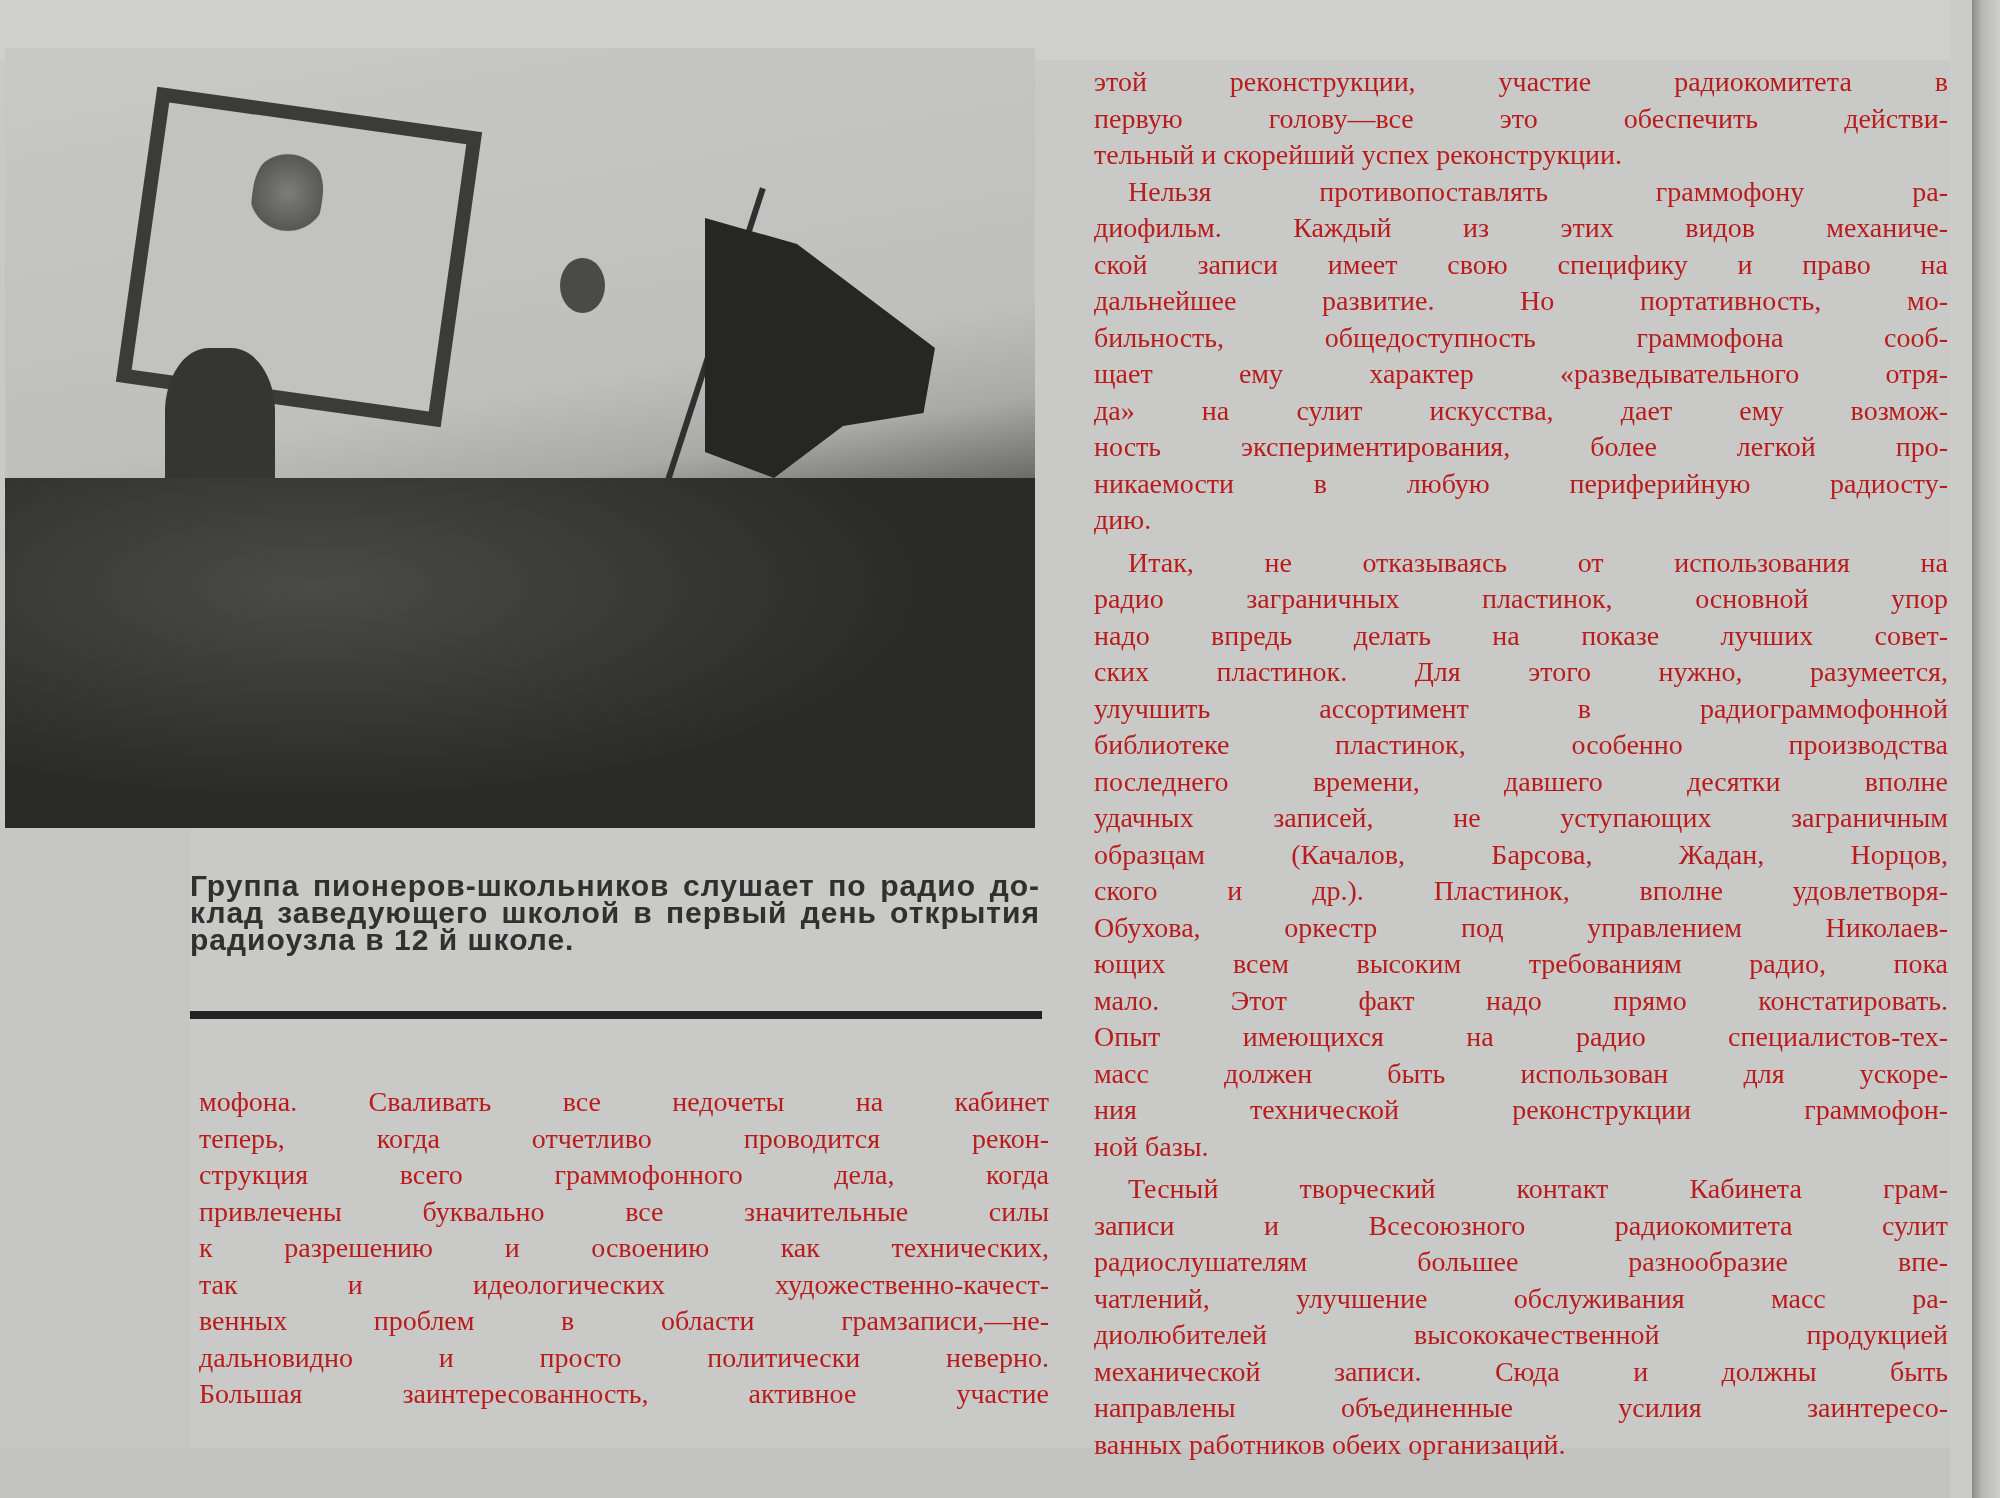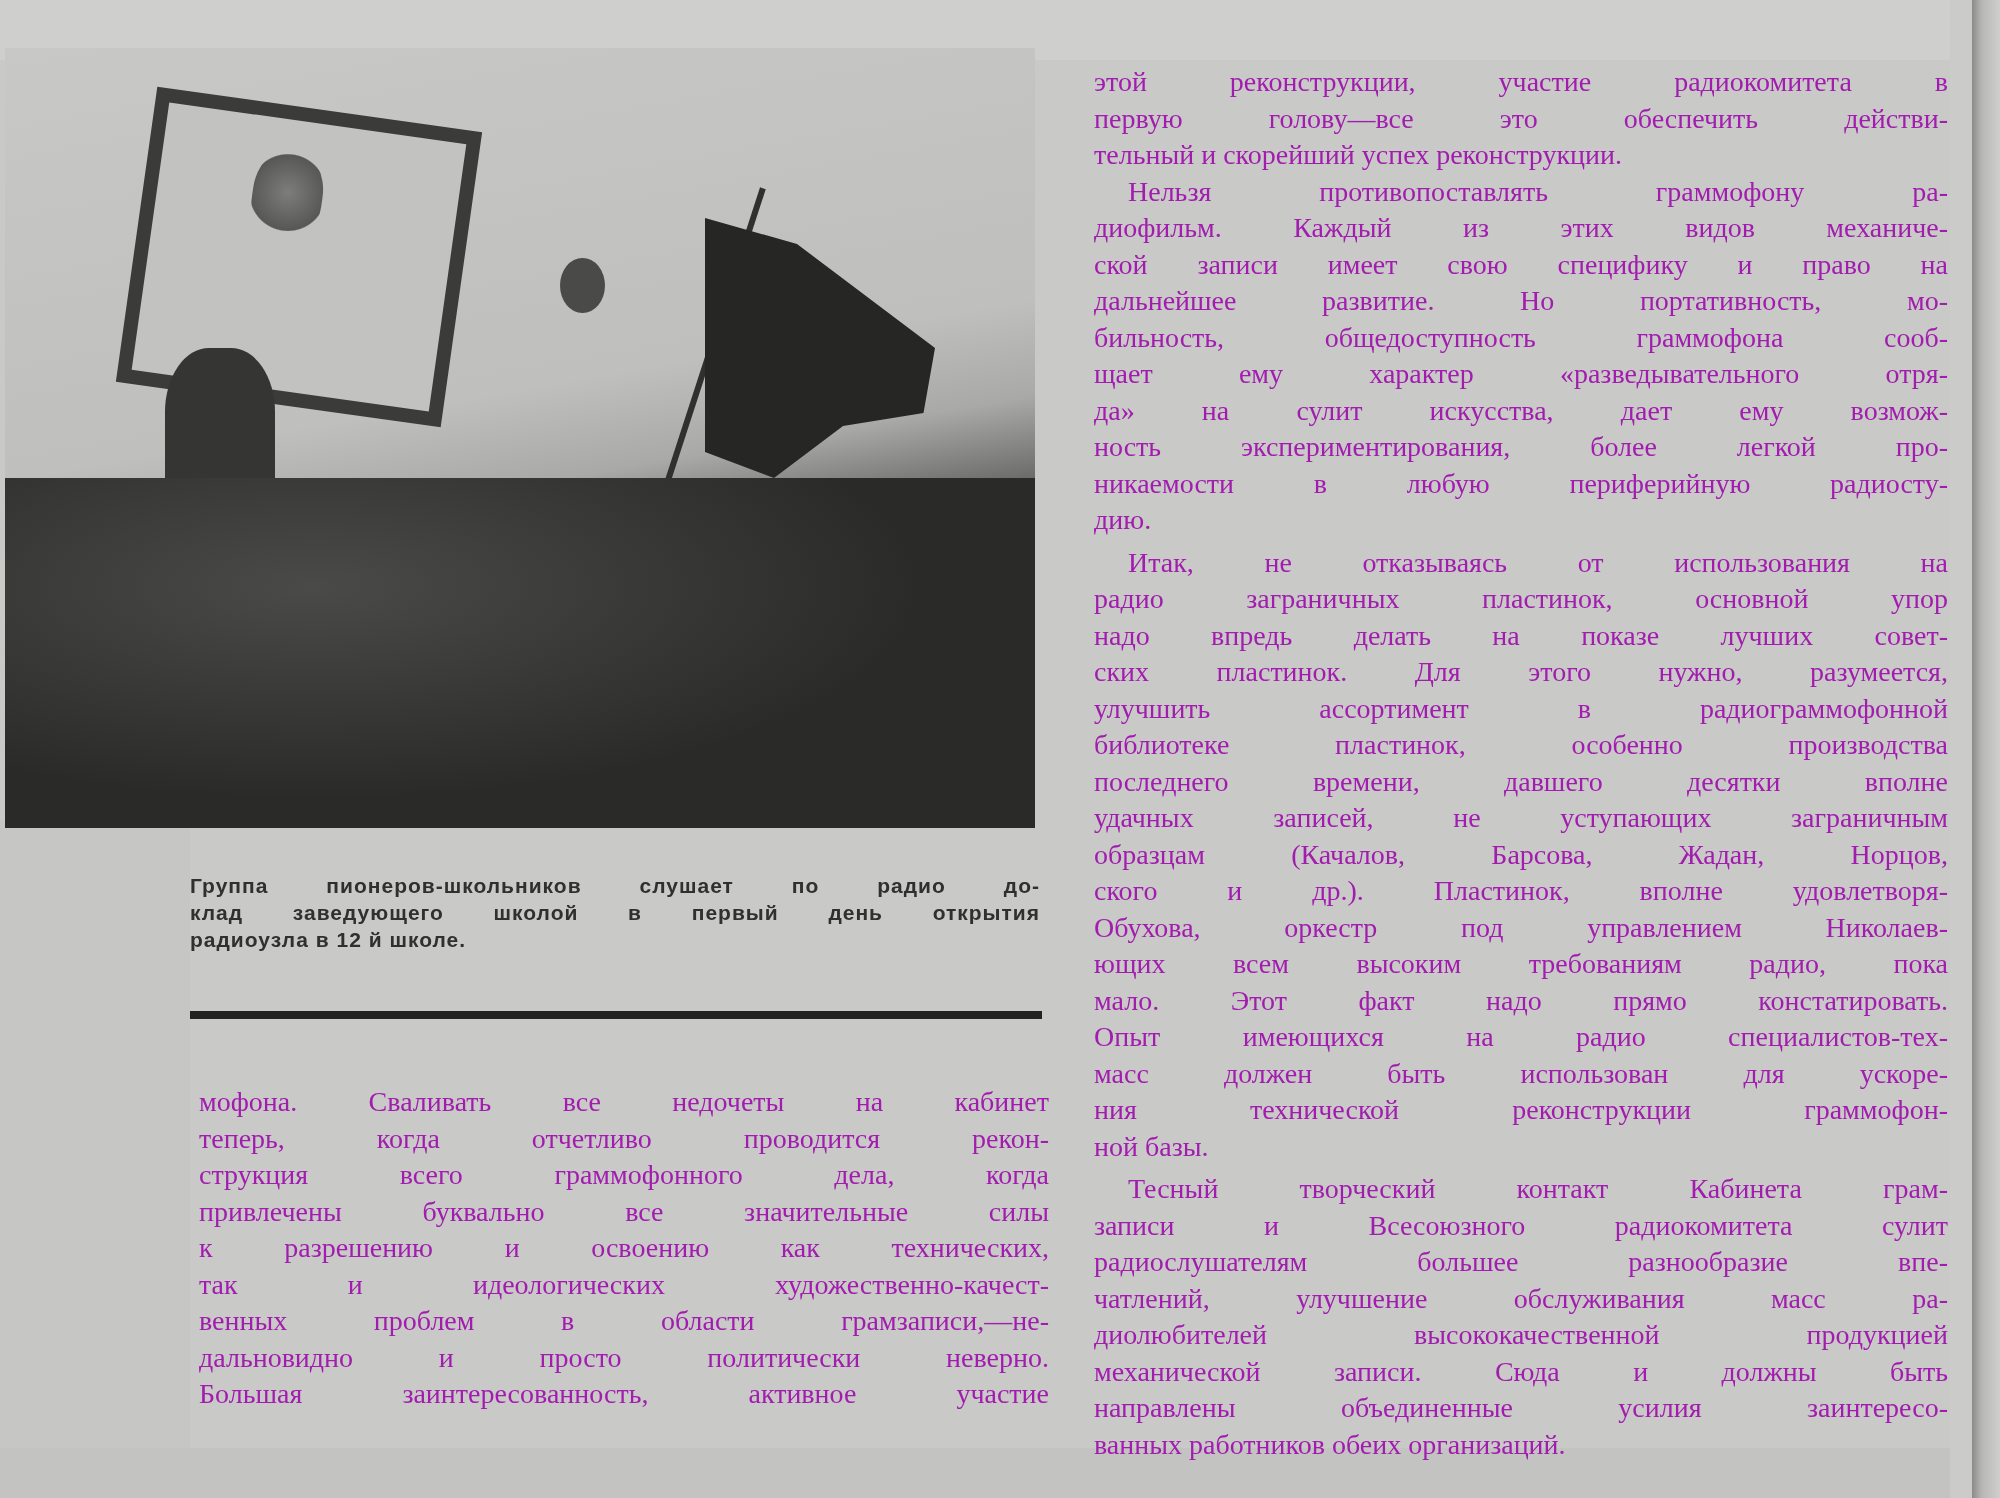--- a/index.html
+++ b/index.html
@@ -29,26 +29,26 @@
   .photo .flag-pole { position:absolute; left:690px; top:130px; width:6px; height:420px; background:#303030; transform:rotate(18deg); }
   .photo .flag { position:absolute; left:700px; top:170px; width:230px; height:260px; background:#262624;
     clip-path:polygon(0 0,40% 10%,100% 50%,95% 75%,60% 80%,30% 100%,0 90%); }
   .photo .crowd { position:absolute; left:0; top:430px; width:100%; height:360px;
     background:radial-gradient(ellipse at 30% 30%,#4a4a48 0%,#2a2a28 60%),#2b2b29; }
   .photo .speaker { position:absolute; left:160px; top:300px; width:110px; height:160px; border-radius:40% 40% 10% 10%; background:#353533; }
 
   
   .caption { position:absolute; left:190px; top:872px; width:850px;
     font-family:"Liberation Sans","DejaVu Sans",sans-serif; font-weight:bold;
-    font-size:21px; line-height:27px; color:#303030; letter-spacing:1px; text-align:justify; text-align-last:justify; }
+    font-size:30px; line-height:27px; color:#303030; letter-spacing:1px; text-align:justify; text-align-last:justify; }
   .caption span { display:block; }
   .caption span:last-child { text-align-last:left; }
   .rule { position:absolute; left:190px; top:1011px; width:852px; height:8px; background:#222; }
 
-  .col { position:absolute; font-size:28px; line-height:36.5px; color:#a21caf; }
+  .col { position:absolute; font-size:28px; line-height:36.5px; color:#b91c1c; }
   .col .line { display:block; white-space:nowrap; text-align:justify; text-align-last:justify; }
   .col .line.last { text-align-last:left; }
   .col .line.indent { padding-left:34px; }
   .col .gap { height:6px; }
   .col-left { left:199px; top:1084px; width:850px; }
   .col-right { left:1094px; top:64px; width:854px; }
 </style>
 </head>
 <body>
 

